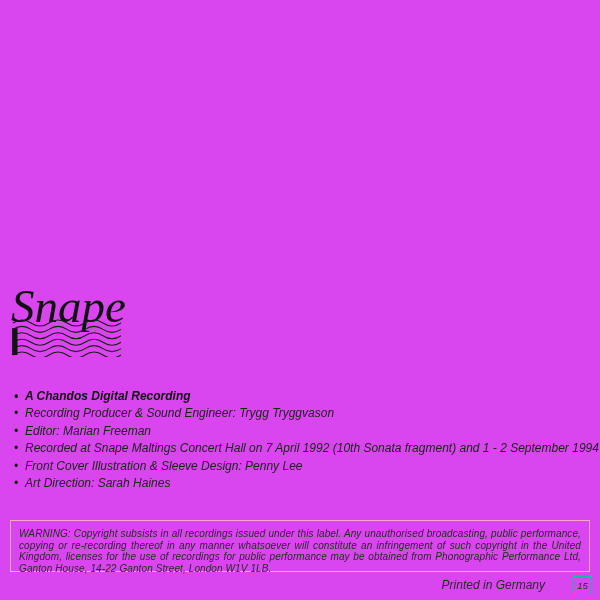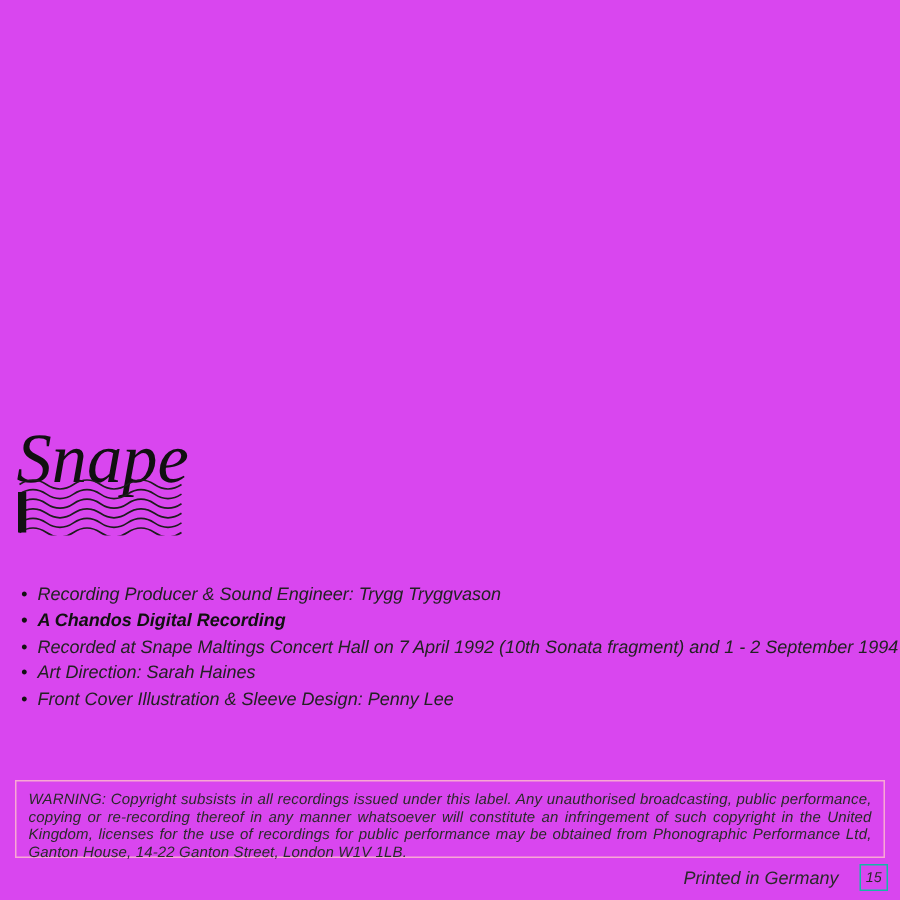--- a/index.html
+++ b/index.html
@@ -76,21 +76,21 @@
     letter-spacing: 0.1px;
   }
 
   
   .footer {
     position: absolute;
     right: 8px;
     top: 576px;
     display: flex;
     align-items: center;
-    gap: 14px;
+    gap: 28px;
     margin-left: 36px;
   }
   .printed-in {
     font-size: 12px;
     color: #2a2a2a;
   }
   .page-number-box {
     width: 19px;
     height: 18px;
     border: 1px solid #14b8a6;
@@ -117,34 +117,37 @@
         <path d="M1,16.8 Q10,10.8 19,16.8 T37,16.8 T55,16.8 T73,16.8 T91,16.8 T109,16.8"></path>
         <path d="M1,23.2 Q10,17.2 19,23.2 T37,23.2 T55,23.2 T73,23.2 T91,23.2 T109,23.2"></path>
         <path d="M1,29.6 Q10,23.6 19,29.6 T37,29.6 T55,29.6 T73,29.6 T91,29.6 T109,29.6"></path>
         <path d="M1,36  Q10,30 19,36  T37,36  T55,36  T73,36  T91,36  T109,36"></path>
       </g>
       <rect x="0" y="9" width="5.5" height="27" fill="#111111"></rect>
     </svg>
   </div>
 
   <ul class="credits">
+    <li class="credit-item bold">
+      <span class="bullet">•</span><span>A Chandos Digital Recording</span>
+    </li>
     <li class="credit-item">
       <span class="bullet">•</span><span>Recording Producer &amp; Sound Engineer: Trygg Tryggvason</span>
     </li>
-    <li class="credit-item bold">
-      <span class="bullet">•</span><span>A Chandos Digital Recording</span>
+    <li class="credit-item">
+      <span class="bullet">•</span><span>Editor: Marian Freeman</span>
     </li>
     <li class="credit-item">
       <span class="bullet">•</span><span>Recorded at Snape Maltings Concert Hall on 7 April 1992 (10th Sonata fragment) and 1 - 2 September 1994</span>
     </li>
     <li class="credit-item">
-      <span class="bullet">•</span><span>Art Direction: Sarah Haines</span>
+      <span class="bullet">•</span><span>Front Cover Illustration &amp; Sleeve Design: Penny Lee</span>
     </li>
     <li class="credit-item">
-      <span class="bullet">•</span><span>Front Cover Illustration &amp; Sleeve Design: Penny Lee</span>
+      <span class="bullet">•</span><span>Art Direction: Sarah Haines</span>
     </li>
   </ul>
 
   <div class="warning-box">
     <p class="warning-text">WARNING: Copyright subsists in all recordings issued under this label. Any unauthorised broadcasting, public performance, copying or re-recording thereof in any manner whatsoever will constitute an infringement of such copyright in the United Kingdom, licenses for the use of recordings for public performance may be obtained from Phonographic Performance Ltd, Ganton House, 14-22 Ganton Street, London W1V 1LB.</p>
   </div>
 
   <div class="footer">
     <span class="printed-in">Printed in Germany</span>
     <div class="page-number-box">

